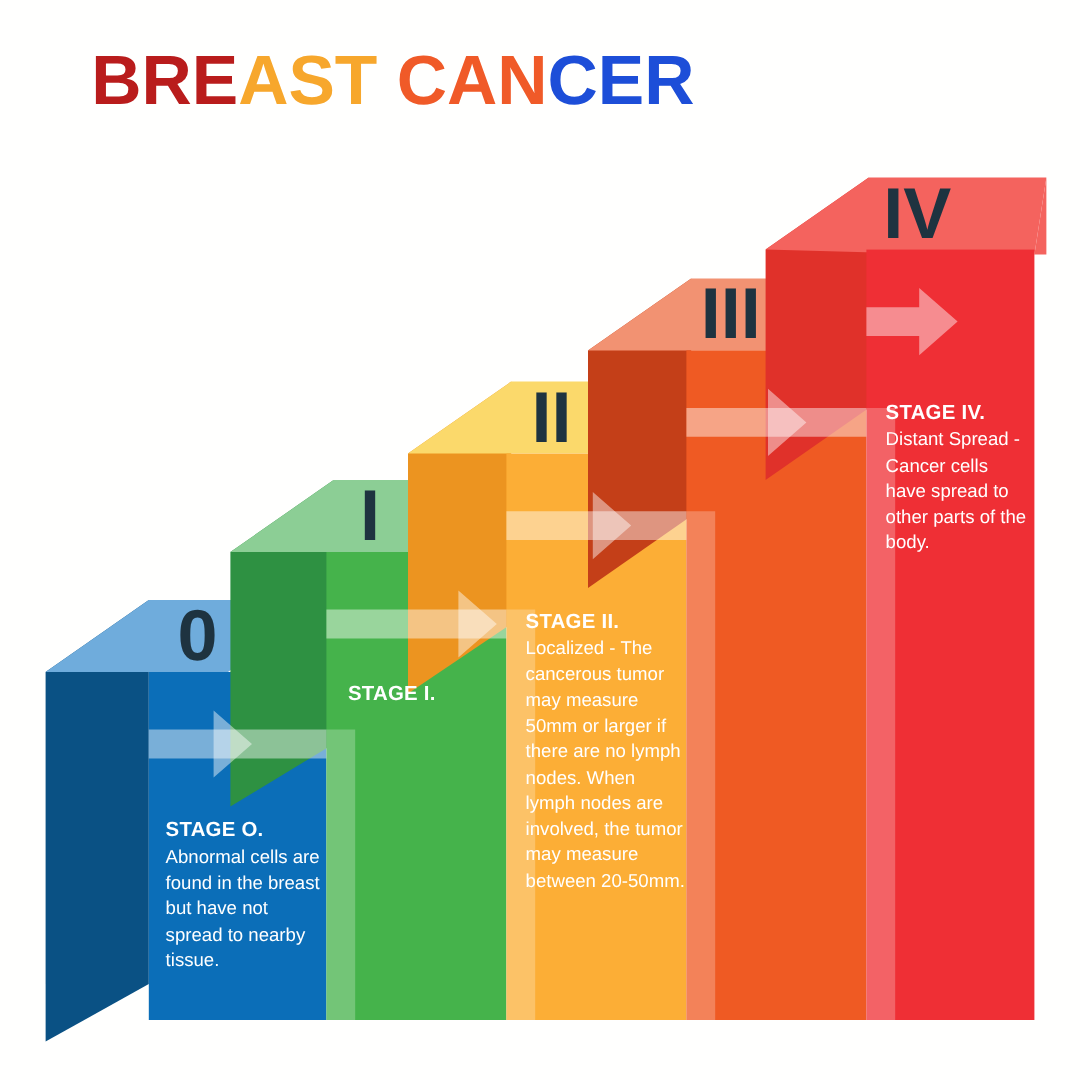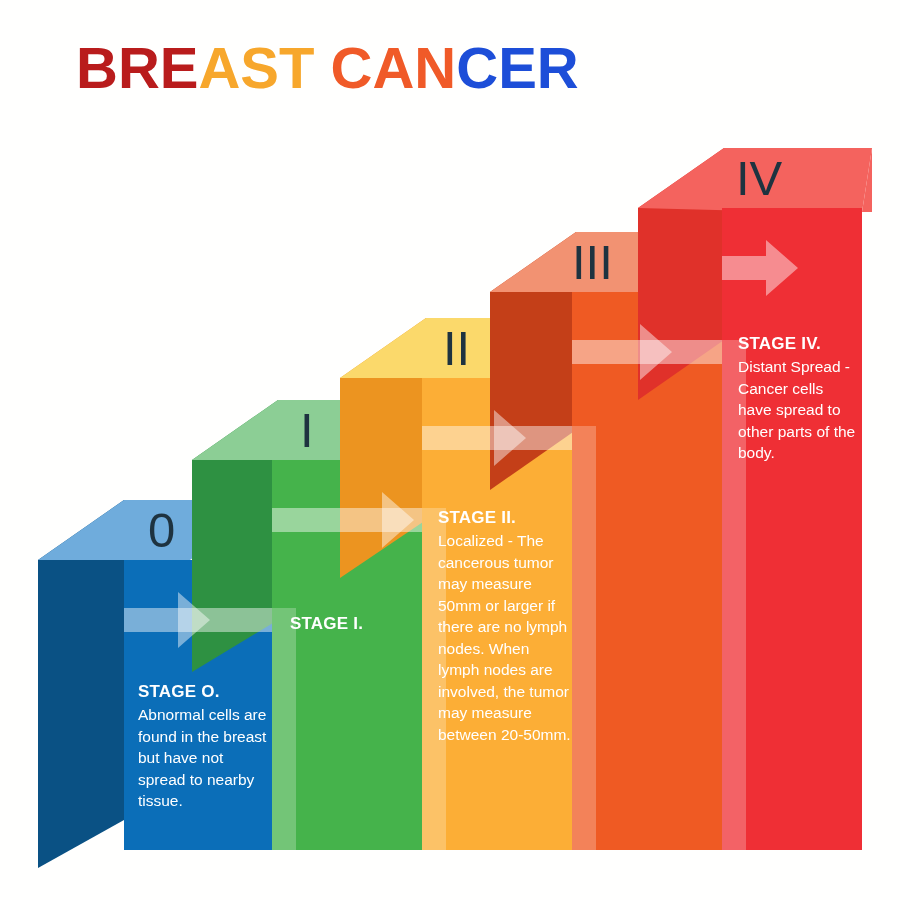--- a/index.html
+++ b/index.html
@@ -37,22 +37,22 @@
     line-height:64px;
     white-space:nowrap;
   }
   .title-line2 span{ display:inline; }
 
   
   .scene{ position:absolute; left:0; top:0; width:900px; height:900px; }
 
   .numeral{
     position:absolute;
-    font-size:49px;
-    font-weight:400;
+    font-size:60px;
+    font-weight:700;
     color:#1E3340;
     line-height:76px;
     letter-spacing:0px;
     z-index:8;
     white-space:nowrap;
     font-family:"Liberation Sans", sans-serif;
   }
 
   .stage-text{
     position:absolute;
@@ -134,29 +134,29 @@
       <path d="M640,340 L722,340 L722,364 L640,364 Z"></path>
       <path d="M722,340 L746,340 L746,850 L722,850 Z" opacity="0.55"></path>
 
       <path d="M722,256 L766,256 L766,240 L798,268 L766,296 L766,280 L722,280 Z"></path>
     </g>
   </svg>
 
   <div class="numeral" style="left: 148px; top: 492px; color: rgb(30, 51, 64);">0</div>
   <div class="numeral" style="left: 300px; top: 392px; color: rgb(30, 51, 64);">I</div>
   <div class="numeral" style="left: 443px; top: 310px; color: rgb(30, 51, 64); text-align: center;">II</div>
-  <div class="numeral" style="left: 572px; top: 224px; color: rgb(30, 51, 64);">III</div>
+  <div class="numeral" style="left: 584px; top: 224px; color: rgb(30, 51, 64);">III</div>
   <div class="numeral" style="left: 736px; top: 140px; color: rgb(30, 51, 64);">IV</div>
 
   <div class="stage-text" style="left:138px; top:682px; width:132px;">
     <div class="stage-head">STAGE O.</div>
     <div class="stage-body">Abnormal cells are found in the breast but have not spread to nearby tissue.</div>
   </div>
 
-  <div class="stage-text" style="left:290px; top:614px; width:132px;">
+  <div class="stage-text" style="left:290px; top:568px; width:132px;">
     <div class="stage-head">STAGE I.</div>
   </div>
 
   <div class="stage-text" style="left:438px; top:508px; width:136px;">
     <div class="stage-head">STAGE II.</div>
     <div class="stage-body">Localized - The cancerous tumor may measure 50mm or larger if there are no lymph  nodes. When lymph nodes are involved, the tumor may measure between 20-50mm.</div>
   </div>
 
 
   <div class="stage-text" style="left:738px; top:334px; width:122px;">

